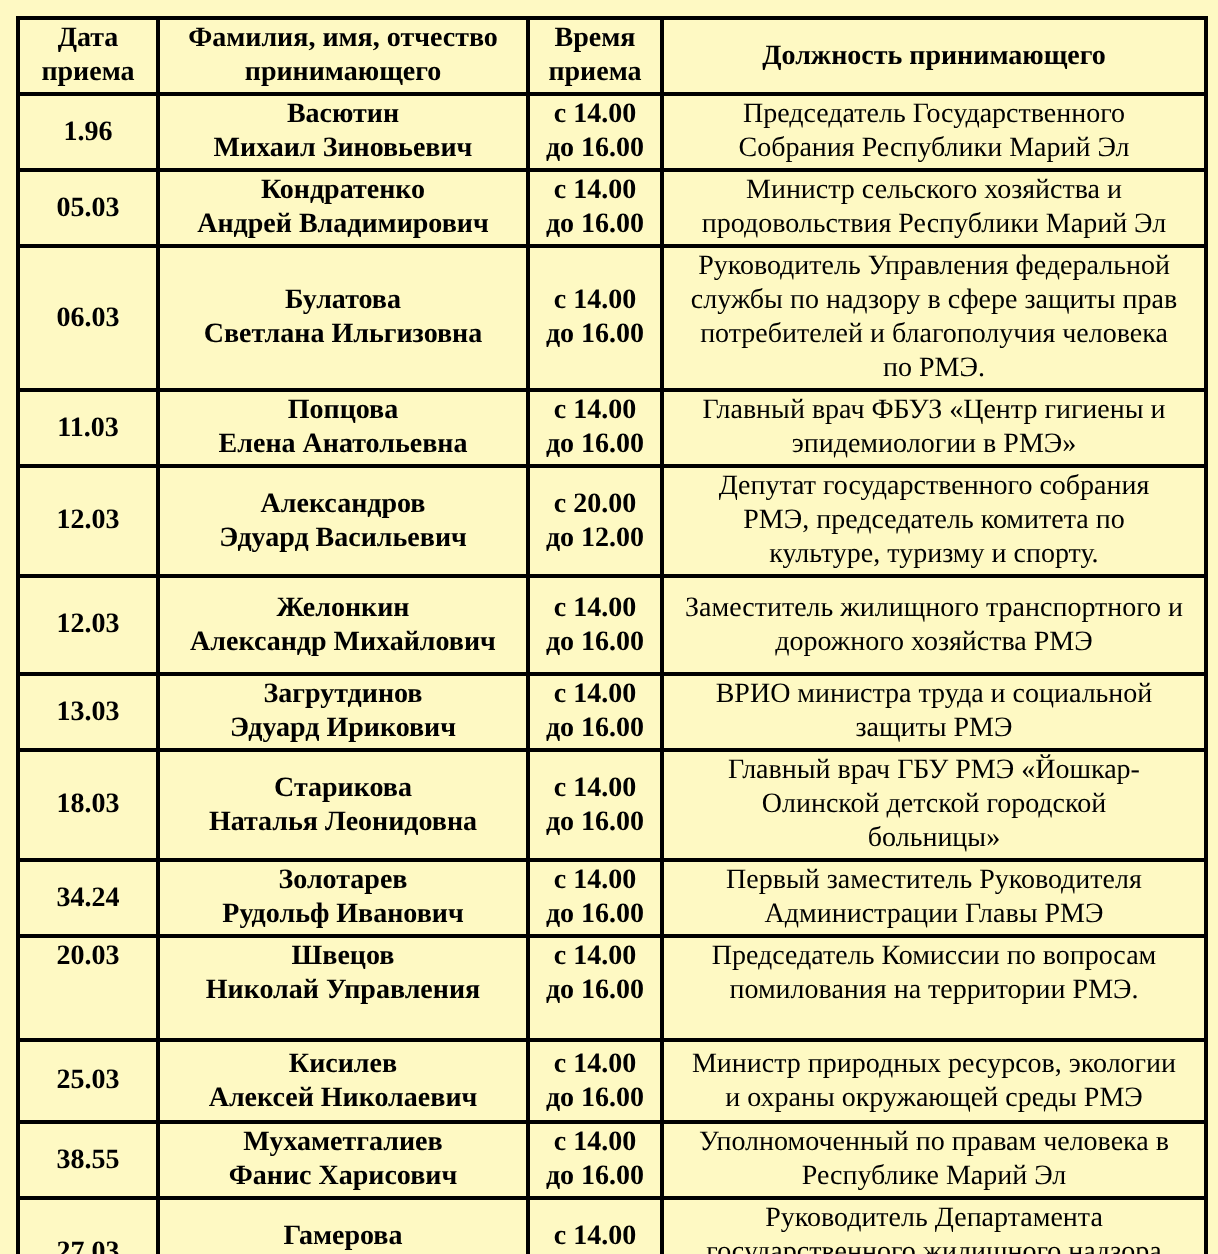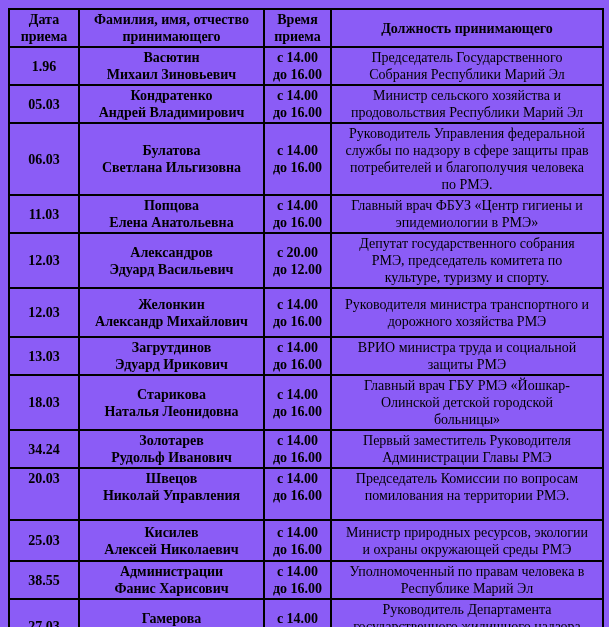--- a/index.html
+++ b/index.html
@@ -2,21 +2,21 @@
 <html><head>
 <meta charset="utf-8">
 <style>
   html, body {
     margin: 0; padding: 0;
     background: #ffffff;
   }
   .page {
     position: relative;
     width: 609px; height: 627px;
-    background: #8b5cf6;
+    background: #fef9c3;
     font-family: "Liberation Serif", "DejaVu Serif", serif;
     color: #000000;
     overflow: hidden;
     text-decoration: underline;
   }
   table.schedule {
     position: absolute;
     left: 8px; top: 8px;
     border-collapse: collapse;
     table-layout: fixed;
@@ -118,21 +118,21 @@
         <td class="c-pos">Депутат государственного собрания
 РМЭ, председатель комитета по
 культуре, туризму и спорту.</td>
       </tr>
       <tr style="height:49px">
         <td class="c-date">12.03</td>
         <td class="c-name">Желонкин
 Александр Михайлович</td>
         <td class="c-time">с 14.00
 до 16.00</td>
-        <td class="c-pos">Руководителя министра транспортного и
+        <td class="c-pos">Заместитель жилищного транспортного и
 дорожного хозяйства РМЭ</td>
       </tr>
       <tr style="height:35px">
         <td class="c-date">13.03</td>
         <td class="c-name">Загрутдинов
 Эдуард Ирикович</td>
         <td class="c-time">с 14.00
 до 16.00</td>
         <td class="c-pos">ВРИО министра труда и социальной
 защиты РМЭ</td>
@@ -169,21 +169,21 @@
         <td class="c-date">25.03</td>
         <td class="c-name">Кисилев
 Алексей Николаевич</td>
         <td class="c-time">с 14.00
 до 16.00</td>
         <td class="c-pos">Министр природных ресурсов, экологии
 и охраны окружающей среды РМЭ</td>
       </tr>
       <tr style="height:32px">
         <td class="c-date">38.55</td>
-        <td class="c-name">Администрации
+        <td class="c-name">Мухаметгалиев
 Фанис Харисович</td>
         <td class="c-time">с 14.00
 до 16.00</td>
         <td class="c-pos">Уполномоченный по правам человека в
 Республике Марий Эл</td>
       </tr>
       <tr style="height:55px">
         <td class="c-date">27.03</td>
         <td class="c-name">Гамерова
 Эльвира Ивановна</td>

